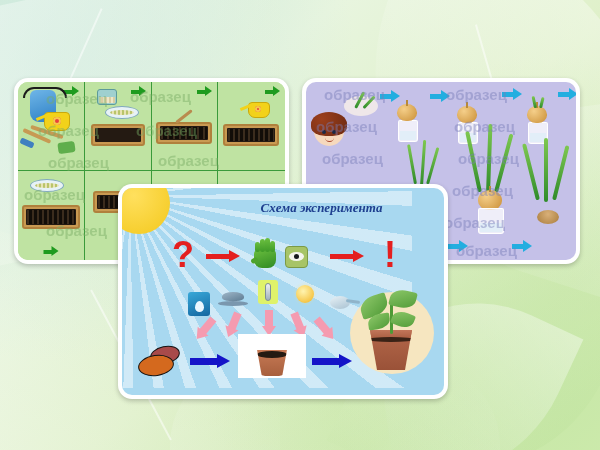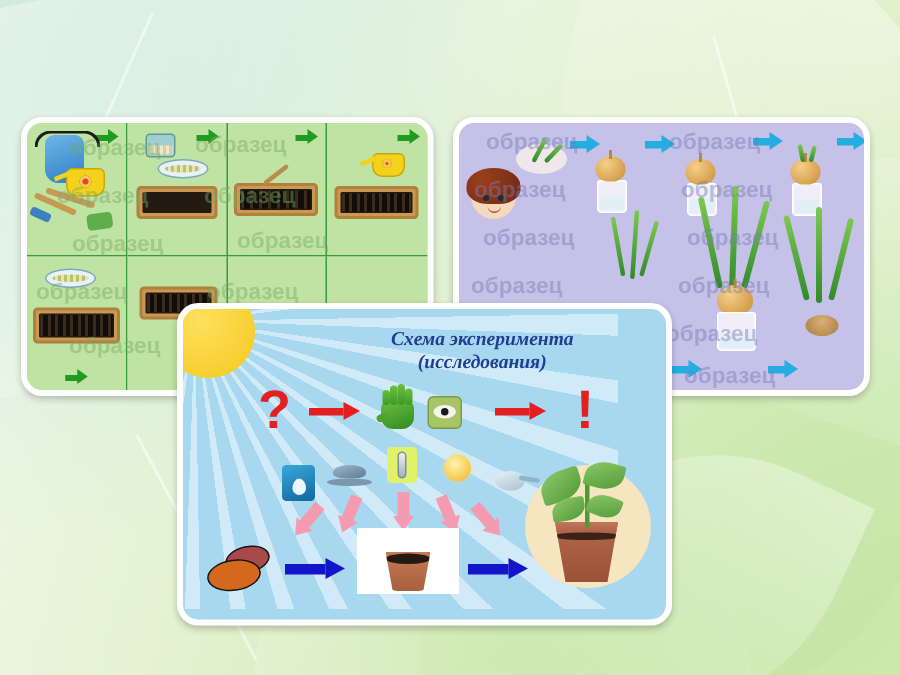--- a/index.html
+++ b/index.html
@@ -115,21 +115,21 @@
   .onion::before{content:"";position:absolute;left:50%;top:-4px;width:2px;height:6px;background:#b98a38;transform:translateX(-50%);}
   .glass{position:absolute;width:18px;height:20px;background:rgba(255,255,255,.72);
     border:1px solid rgba(255,255,255,.95);border-radius:2px 2px 3px 3px;}
   .glass::after{content:"";position:absolute;left:1px;bottom:1px;right:1px;height:9px;background:rgba(222,238,248,.8);}
   .shoot{position:absolute;width:3px;background:linear-gradient(180deg,#7ec850,#2f8b2a);border-radius:3px;
     transform-origin:bottom center;}
   .roots{position:absolute;width:16px;height:9px;border-radius:50%;
     background:radial-gradient(circle at 50% 30%,#d9b079,#a97c3c);}
 
   
-  #centerCard{left:118px;top:202px;width:330px;height:215px;}
+  #centerCard{left:118px;top:184px;width:330px;height:215px;}
   #centerCard .card-inner{background:#a8d8f0;}
   .rays{position:absolute;left:-10px;top:-10px;width:300px;height:210px;
     background:
       repeating-conic-gradient(from 8deg at 18px 18px,
         rgba(255,255,255,.55) 0deg 3deg, rgba(255,255,255,0) 3deg 9deg);
     opacity:.85;}
   .sun{position:absolute;left:-14px;top:-16px;width:62px;height:62px;border-radius:50%;
     background:radial-gradient(circle at 42% 38%,#ffe05e,#f3c81c);}
   .scheme-title{position:absolute;left:92px;top:12px;width:215px;text-align:center;
     font-family:"Liberation Serif", serif;font-style:italic;font-weight:bold;
@@ -363,21 +363,20 @@
   </div>
 
   <div class="card" id="centerCard">
     <div class="card-inner">
 
       <div class="rays"></div>
       <div class="sun"></div>
 
       <div class="scheme-title">
         <div>Схема эксперимента</div>
-        <div>(исследования)</div>
       </div>
 
       <div class="qmark" style="left:50px;top:50px;">?</div>
       <div class="rArrow" style="left:84px;top:62px;"></div>
 
       <div class="hand" style="left:130px;top:50px;">
         <div class="palm"></div>
         <div class="fng" style="left:3px;height:10px;"></div>
         <div class="fng" style="left:8px;height:13px;"></div>
         <div class="fng" style="left:13px;height:14px;"></div>

